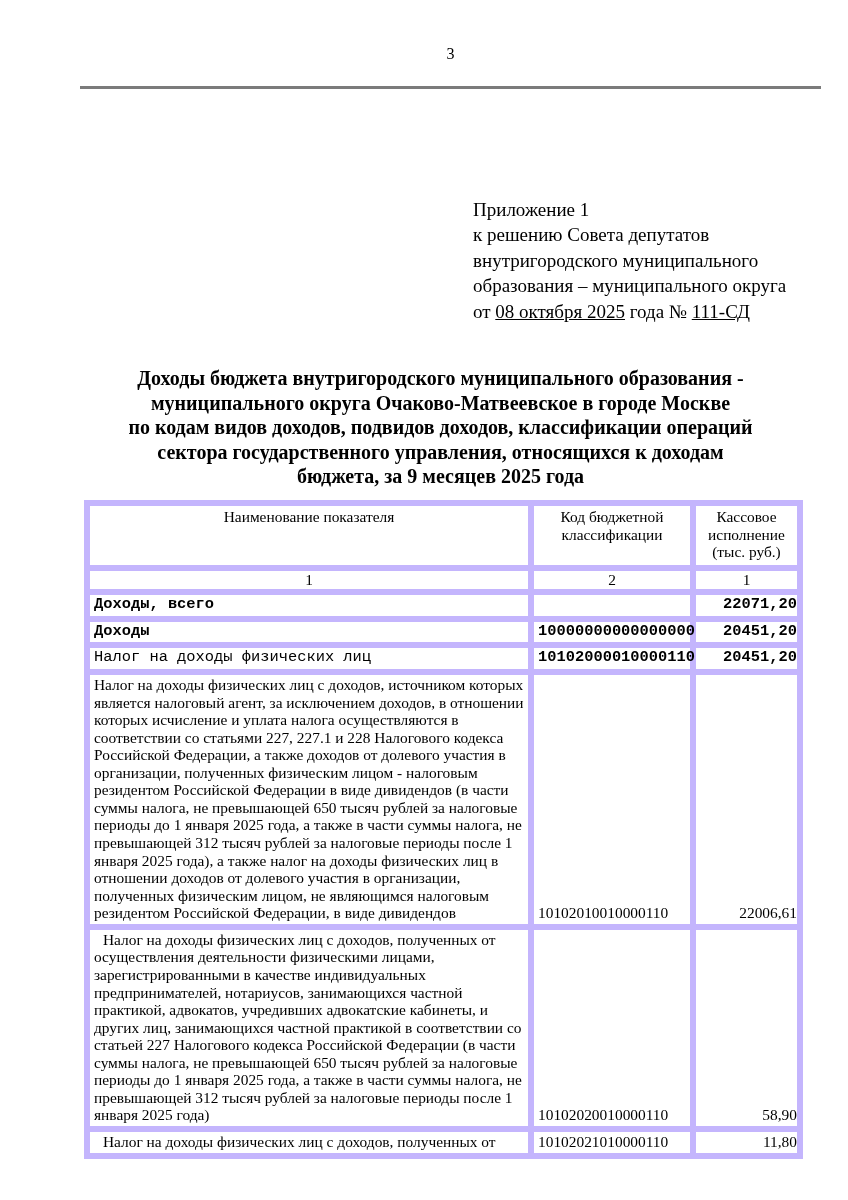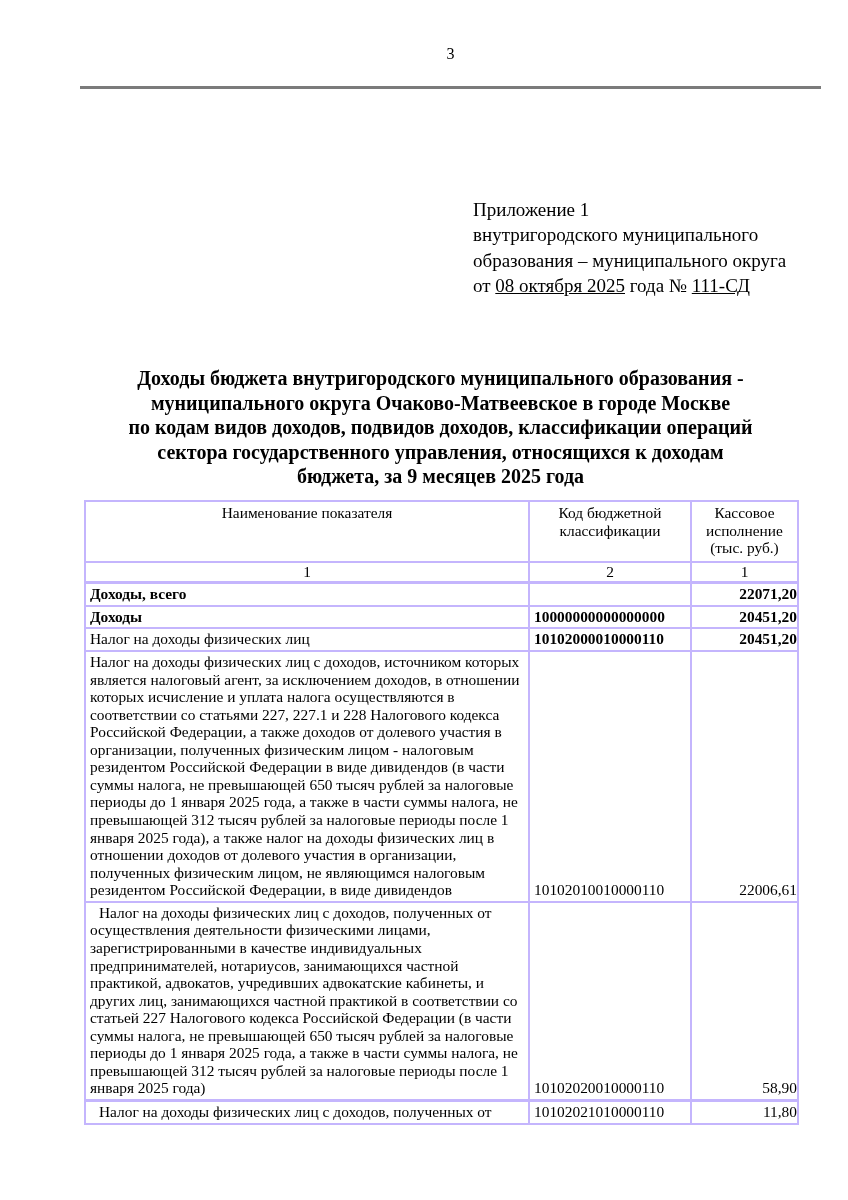--- a/index.html
+++ b/index.html
@@ -45,21 +45,21 @@
     position: absolute;
     left: 84px; top: 500px; width: 713px;
     border-collapse: collapse;
     table-layout: fixed;
     font-size: 15.4px;
   }
   .budget-table col.c1 { width: 444px; }
   .budget-table col.c2 { width: 162px; }
   .budget-table col.c3 { width: 107px; }
   .budget-table td {
-    border: 2px solid #c4b5fd;
+    border: 6px solid #c4b5fd;
     line-height: 1.14;
     padding: 1px 4px 2px 4px;
     margin-left: 28px;
   }
   tr.head td {
     text-align: center;
     vertical-align: top;
     padding: 2px 4px 4px 4px;
     height: 57px;
   }
@@ -70,33 +70,34 @@
     height: 21px;
     border-bottom-width: 3px;
   }
   td.name { text-align: left; vertical-align: top; }
   td.code { text-align: left; vertical-align: bottom; }
   td.value { text-align: right; vertical-align: bottom; padding-right: 0; }
   tr.bold td { font-weight: bold; }
   tr.boldnum td.code, tr.boldnum td.value { font-weight: bold; }
   tr.indent td.name { text-indent: 9px; }
   tr.thickbottom td { border-bottom-width: 3px; }
-  tr.datarow1 td, tr.datarow2 td, tr.datarow3 td { height: 22px; }
+  tr.datarow1 td, tr.datarow2 td, tr.datarow3 td { height: 22px; font-family: Liberation Mono, monospace; }
 </style>
 </head>
 <body>
 
 <div id="page">
 
   <div class="pagenum">3</div>
 
   <div class="toprule"></div>
 
   <div class="annex">
     <div>Приложение 1</div>
+    <div>к решению Совета депутатов</div>
     <div>внутригородского муниципального</div>
     <div>образования – муниципального округа</div>
     <div><span>от </span><span class="u">08 октября 2025</span><span> года № </span><span class="u">111-СД</span></div>
   </div>
 
   <div class="doc-title">
     <div>Доходы бюджета внутригородского муниципального образования -</div>
     <div>муниципального округа Очаково-Матвеевское в городе Москве</div>
     <div>по кодам видов доходов, подвидов доходов, классификации операций</div>
     <div>сектора государственного управления, относящихся к доходам</div>

